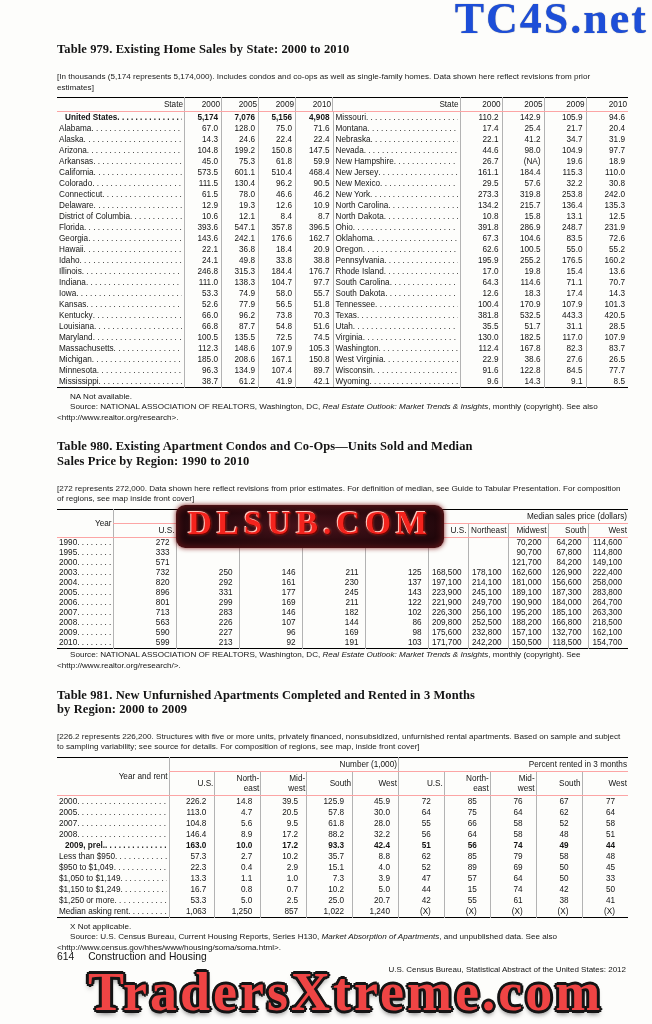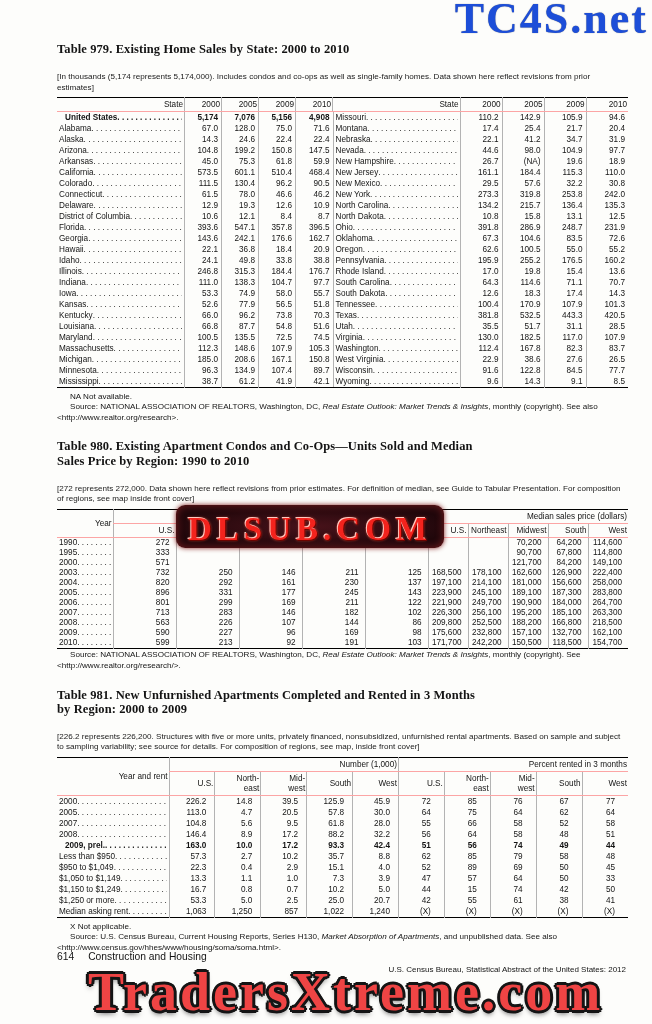--- a/index.html
+++ b/index.html
@@ -36,21 +36,21 @@
   .source{font-size:8.1px;line-height:1.3;margin:1px 0 0;text-indent:13px}
   .sec{margin-top:16px}
   .sec979{margin-top:0}
 
   
   .wm-top{position:absolute;top:0;right:4px;z-index:8;font-family:"Liberation Serif",serif;
     font-weight:bold;font-size:44px;line-height:.85;color:#1d4ed8;letter-spacing:2px;
     text-shadow:0 0 1px #7a7a7a}
   .wm-mid{position:absolute;left:176px;top:505px;width:268px;height:43px;z-index:8;
     background:radial-gradient(ellipse at center,#48121a 0%,#20070b 75%);
-    border-radius:9px;display:flex;align-items:flex-end;justify-content:center;
+    border-radius:9px;display:flex;align-items:flex-start;justify-content:center;
     box-shadow:0 0 5px rgba(120,10,10,.9), inset 0 0 9px rgba(255,60,60,.4)}
   .wm-mid span{font-family:"Liberation Serif",serif;font-weight:bold;font-size:33px;
     color:#f3231d;letter-spacing:5px;
     text-shadow:-1px -1px 0 #ffc9c0,1px 1px 0 #6d0400,0 0 3px #ff5a40}
   .wm-bottom{position:absolute;left:88px;top:970px;z-index:8;white-space:nowrap;
     font-family:"Liberation Serif",serif;font-weight:bold;font-size:54px;line-height:.85;
     color:#ef4444;letter-spacing:3px;
     text-shadow:-2px -2px 0 #151515,2px -2px 0 #151515,-2px 2px 0 #151515,2px 2px 0 #151515,
                 -3px 0 0 #151515,3px 0 0 #151515,0 -3px 0 #151515,0 3px 0 #151515,
                 0 4px 5px rgba(0,0,0,.55)}

